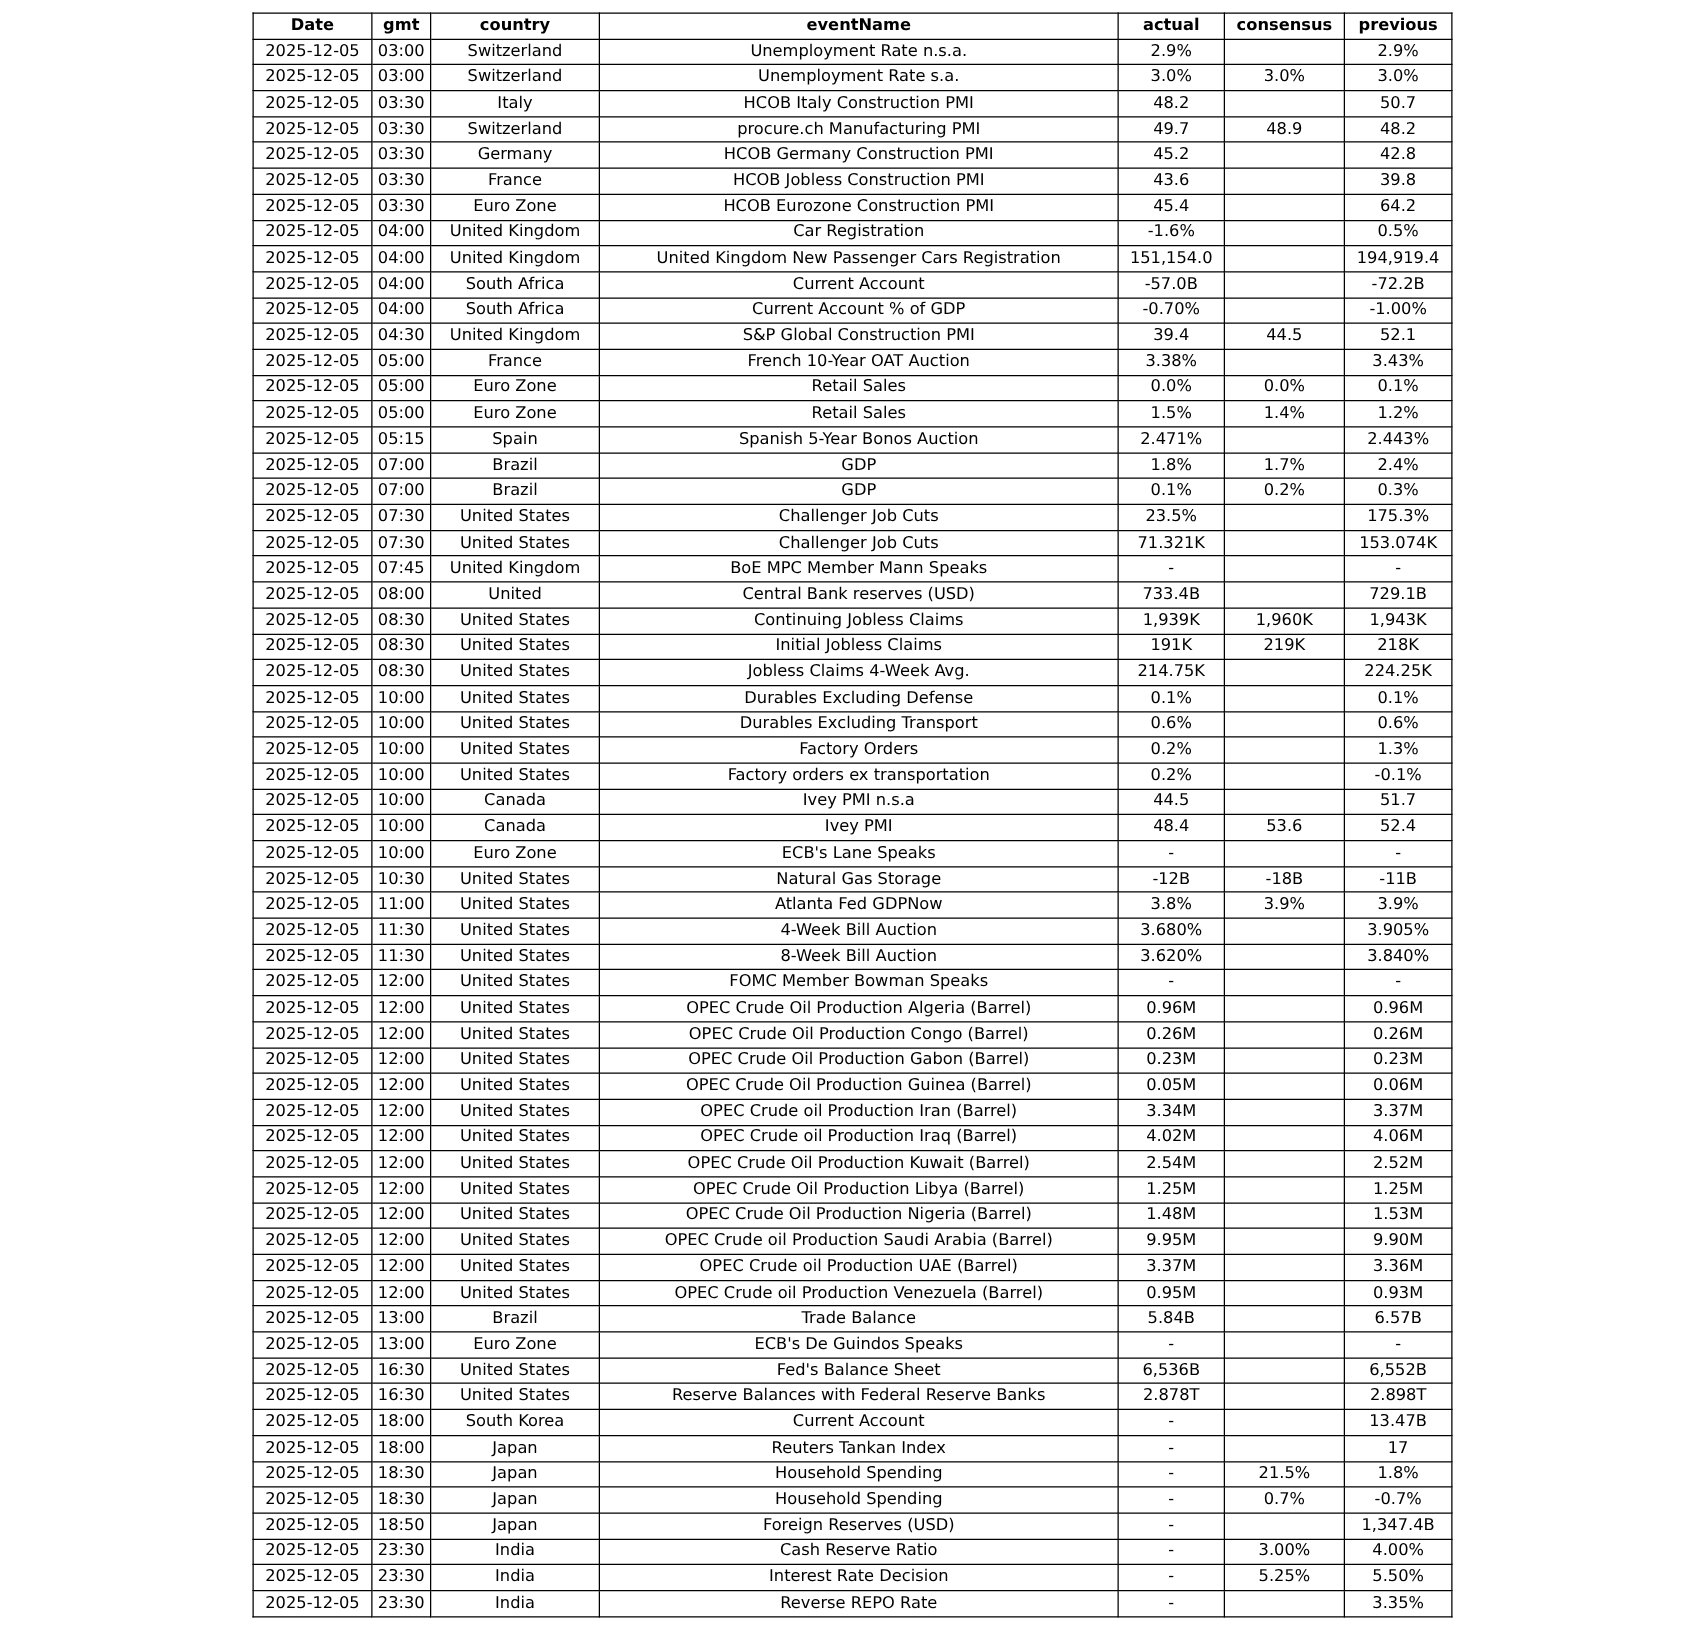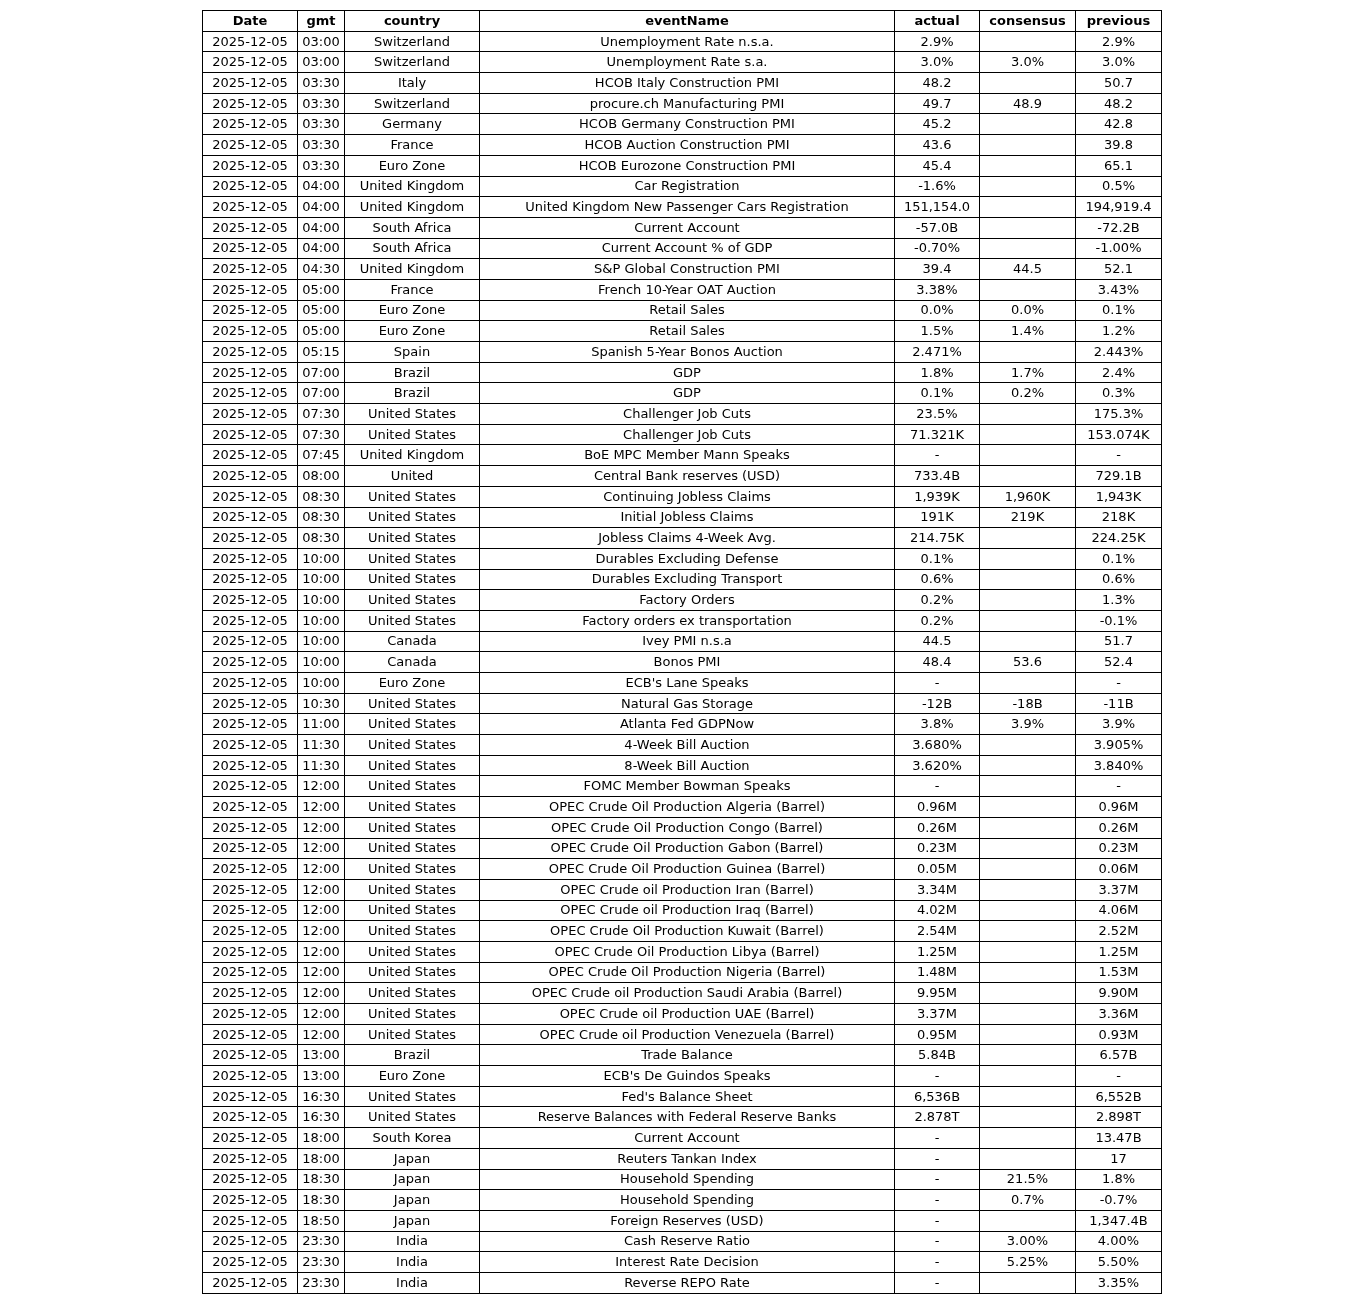--- a/index.html
+++ b/index.html
@@ -106,33 +106,33 @@
           <td>Germany</td>
           <td>HCOB Germany Construction PMI</td>
           <td>45.2</td>
           <td></td>
           <td>42.8</td>
         </tr>
         <tr>
           <td>2025-12-05</td>
           <td>03:30</td>
           <td>France</td>
-          <td>HCOB Auction Construction PMI</td>
+          <td>HCOB Jobless Construction PMI</td>
           <td>43.6</td>
           <td></td>
           <td>39.8</td>
         </tr>
         <tr>
           <td>2025-12-05</td>
           <td>03:30</td>
           <td>Euro Zone</td>
           <td>HCOB Eurozone Construction PMI</td>
           <td>45.4</td>
           <td></td>
-          <td>65.1</td>
+          <td>64.2</td>
         </tr>
         <tr>
           <td>2025-12-05</td>
           <td>04:00</td>
           <td>United Kingdom</td>
           <td>Car Registration</td>
           <td>-1.6%</td>
           <td></td>
           <td>0.5%</td>
         </tr>
@@ -331,21 +331,21 @@
           <td>Canada</td>
           <td>Ivey PMI n.s.a</td>
           <td>44.5</td>
           <td></td>
           <td>51.7</td>
         </tr>
         <tr>
           <td>2025-12-05</td>
           <td>10:00</td>
           <td>Canada</td>
-          <td>Bonos PMI</td>
+          <td>Ivey PMI</td>
           <td>48.4</td>
           <td>53.6</td>
           <td>52.4</td>
         </tr>
         <tr>
           <td>2025-12-05</td>
           <td>10:00</td>
           <td>Euro Zone</td>
           <td>ECB's Lane Speaks</td>
           <td>-</td>

